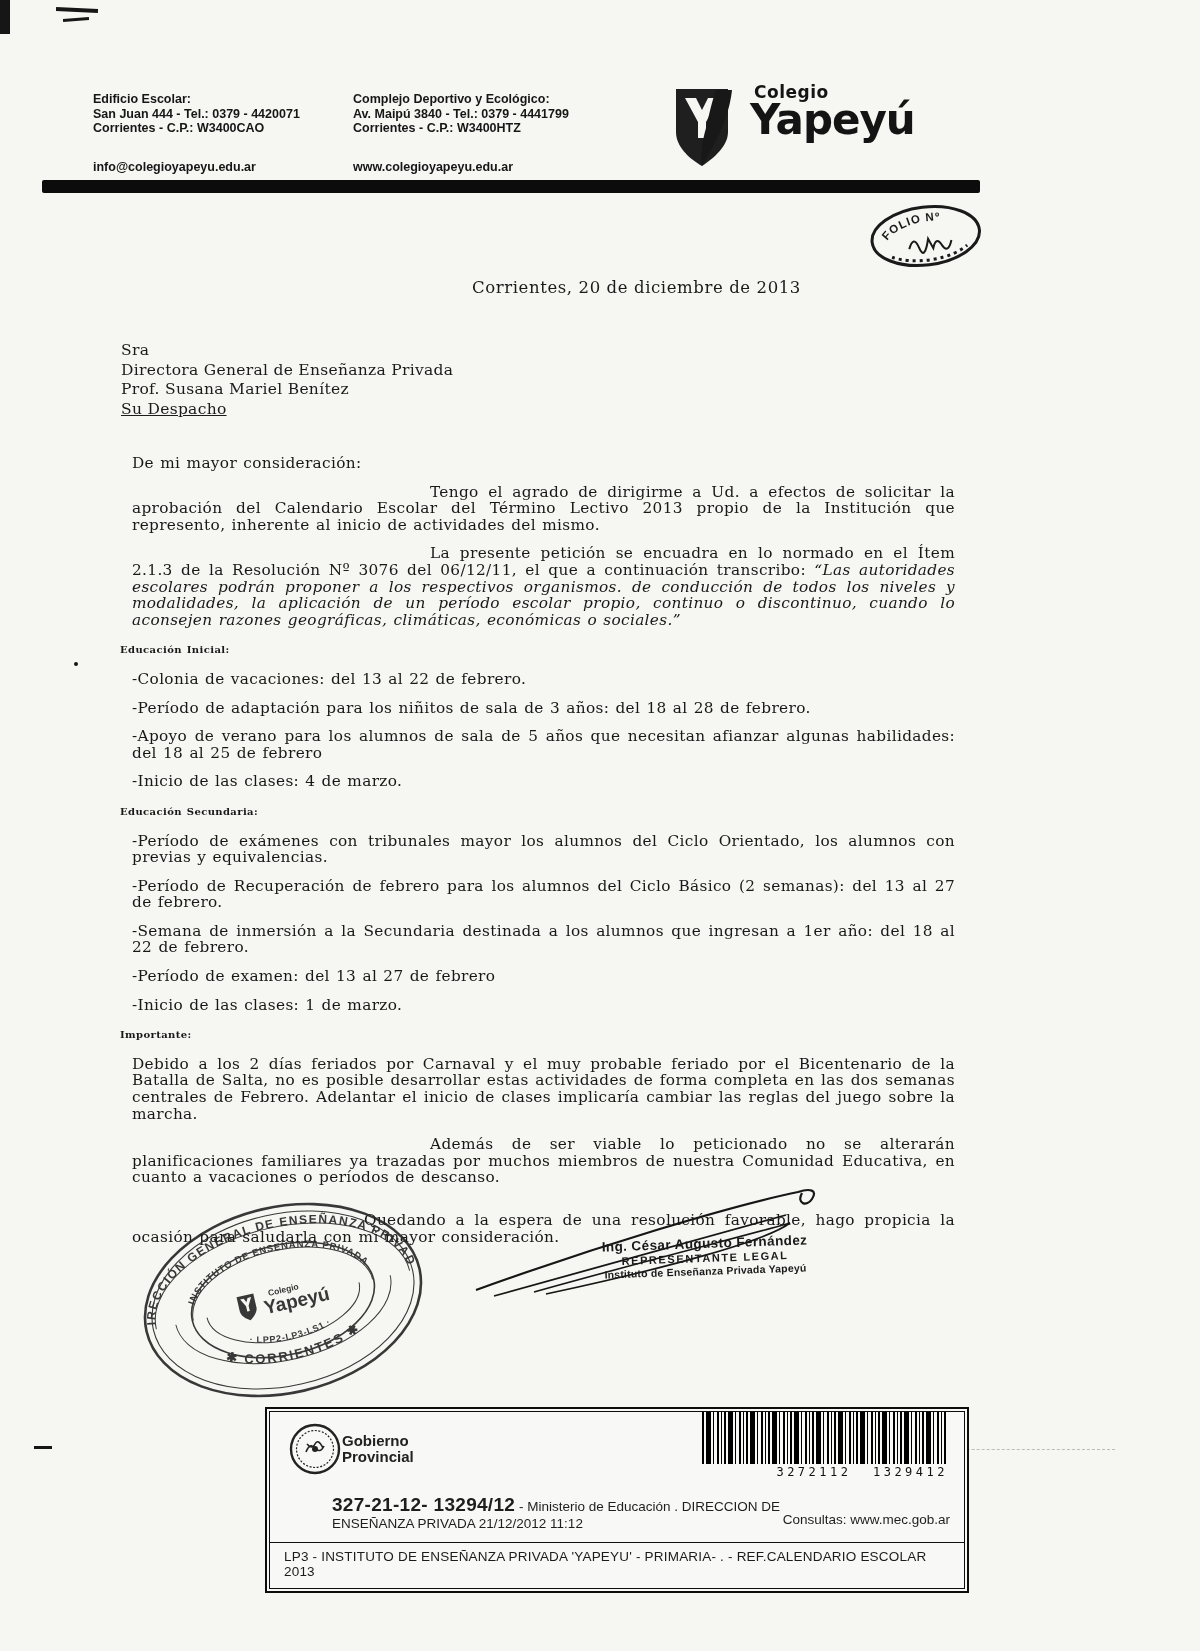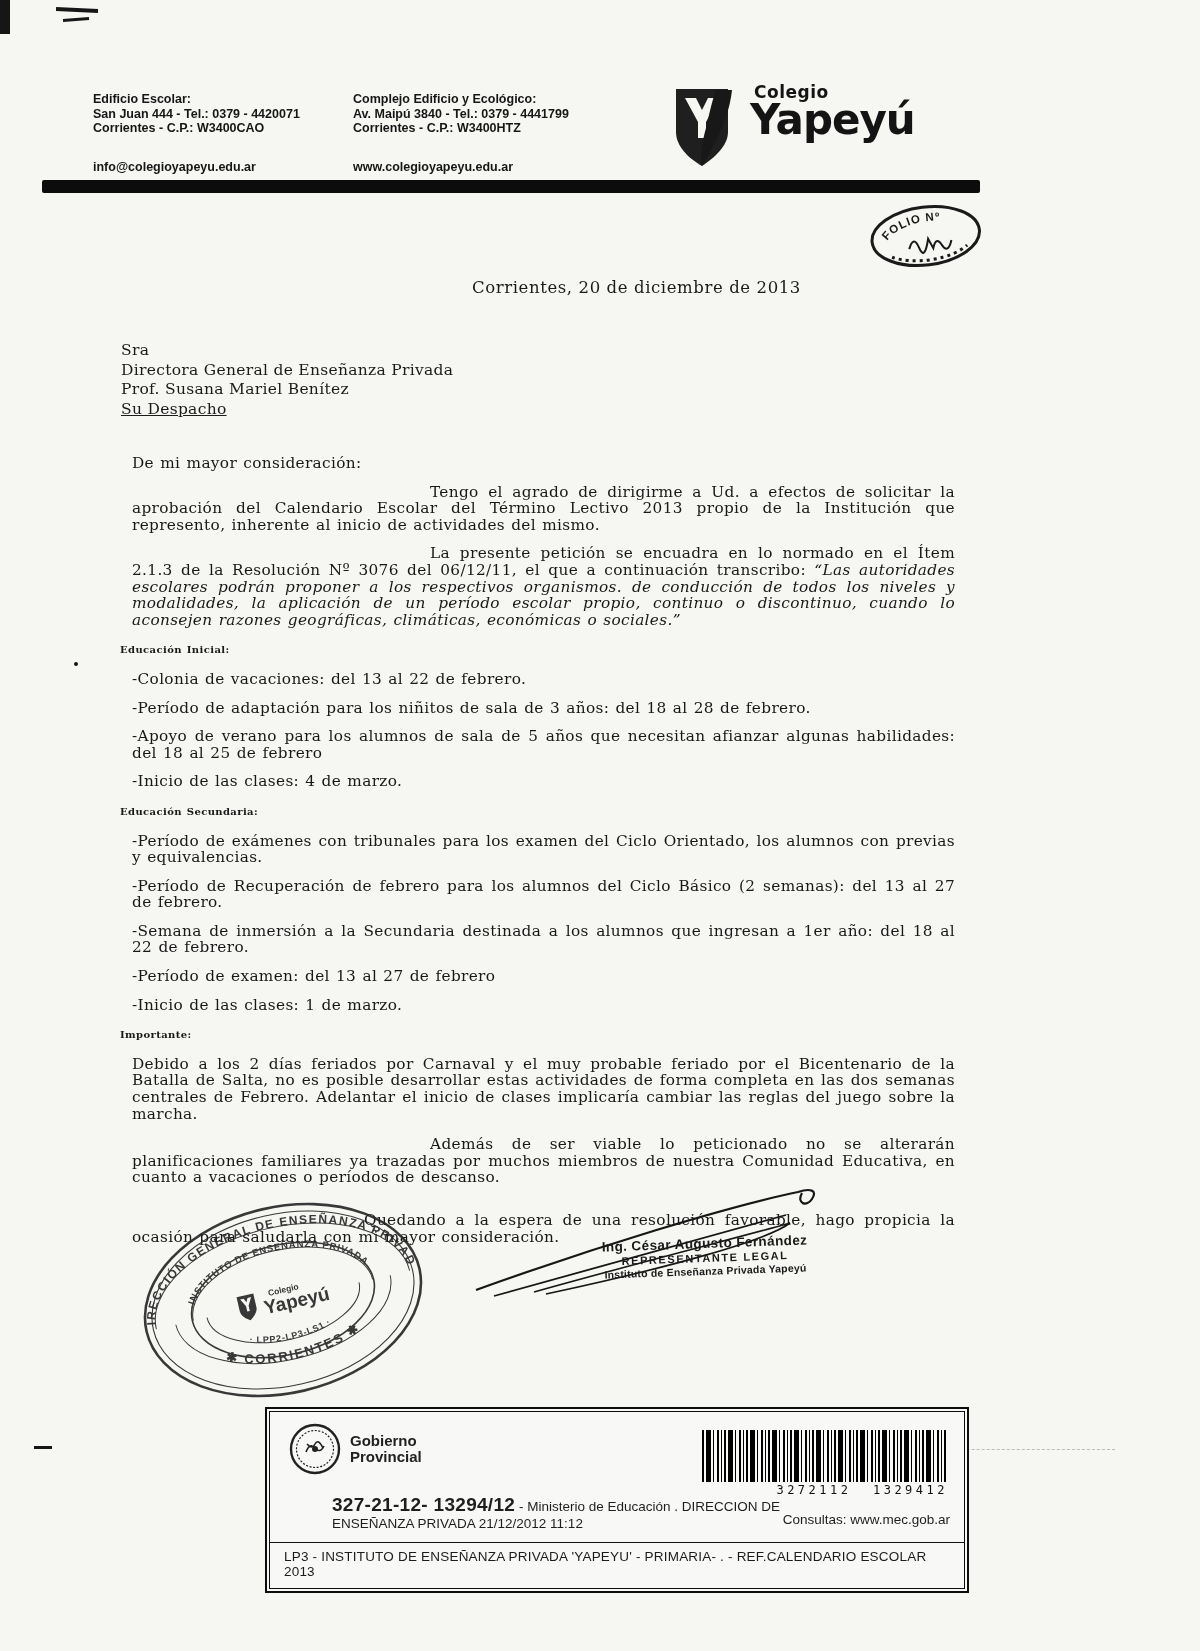--- a/index.html
+++ b/index.html
@@ -47,23 +47,23 @@
   .sig-text{position:absolute;left:540px;top:1236px;width:330px;text-align:center;
     font-family:"Liberation Sans",sans-serif;color:#1a1a1a;transform:rotate(-2deg);}
   .sig-name{font-size:13.5px;font-weight:bold;letter-spacing:.4px;}
   .sig-title{font-size:11px;font-weight:bold;letter-spacing:1.6px;margin-top:1px;}
   .sig-org{font-size:10.5px;font-weight:bold;letter-spacing:.2px;margin-top:1px;}
   
   .footer-box{position:absolute;left:265px;top:1407px;width:700px;height:182px;
     border:2.5px solid #0d0d0d;background:#f8f8f6;}
   .footer-inner{position:absolute;inset:2px;border:1px solid #0d0d0d;}
   .gov{position:absolute;left:18px;top:10px;display:flex;align-items:center;}
-  .gov-text{margin-left:8px;font-family:"Liberation Sans",sans-serif;font-weight:bold;
+  .gov-text{margin-left:0;font-family:"Liberation Sans",sans-serif;font-weight:bold;
     font-size:15px;line-height:16.5px;color:#222;}
-  .barcode-wrap{position:absolute;right:16px;top:18px;width:246px;}
+  .barcode-wrap{position:absolute;right:16px;top:0;width:246px;}
   .barcode{height:52px;background-image:repeating-linear-gradient(90deg,
     #000 0px,#000 2px,transparent 2px,transparent 4px,
     #000 4px,#000 9px,transparent 9px,transparent 11px,
     #000 11px,#000 12px,transparent 12px,transparent 15px,
     #000 15px,#000 17px,transparent 17px,transparent 19px,
     #000 19px,#000 20px,transparent 20px,transparent 22px);}
   .barcode-digits{font-family:"DejaVu Sans Mono",monospace;font-size:12px;letter-spacing:3.5px;
     color:#111;text-align:right;margin-top:1px;white-space:pre;}
   .ref-line{position:absolute;left:14px;top:84px;width:500px;
     font-family:"Liberation Sans",sans-serif;font-size:13.5px;line-height:17px;color:#1e1e1e;margin-left:48px;}
@@ -86,21 +86,21 @@
   <div class="speck" style="left:34px;top:1446px;width:18px;height:3px;"></div>
   <div class="dotline"></div>
 
   <div class="contact contact-left">
     <div>Edificio Escolar:</div>
     <div>San Juan 444 - Tel.: 0379 - 4420071</div>
     <div>Corrientes - C.P.: W3400CAO</div>
     <div class="mail">info@colegioyapeyu.edu.ar</div>
   </div>
   <div class="contact contact-mid">
-    <div>Complejo Edificio y Ecológico:</div>
+    <div>Complejo Deportivo y Ecológico:</div>
     <div>Av. Maipú 3840 - Tel.: 0379 - 4441799</div>
     <div>Corrientes - C.P.: W3400HTZ</div>
     <div class="mail">www.colegioyapeyu.edu.ar</div>
   </div>
 
   <div class="logo">
     <svg class="logo-shield" width="72" height="86" viewBox="0 0 72 86">
       <path d="M4,3 H56 V46 C56,60 42,72 30,80 C16,72 4,60 4,46 Z" fill="#1f1f1f"></path>
       <path d="M13,12 L24,12 L30,24 L36,12 L47,12 L34,36 L34,52 L26,52 L26,36 Z" fill="#f6f6f3"></path>
       <path d="M44,4 L60,4 C58,22 52,44 30,80 C28,70 30,56 34,42 C37,29 40,15 44,4 Z" fill="#181818"></path>
@@ -145,21 +145,21 @@
       <h3>Educación Inicial:</h3>
       <p>-Colonia de vacaciones: del 13 al 22 de febrero.</p>
       <p>-Período de adaptación para los niñitos de sala de 3 años: del 18 al 28 de febrero.</p>
       <p>-Apoyo de verano para los alumnos de sala de 5 años que necesitan afianzar algunas habilidades: del 18 al 25 de febrero</p>
       <p>-Inicio de las clases: 4 de marzo.</p>
     </section>
 
 
     <section class="part">
       <h3>Educación Secundaria:</h3>
-      <p>-Período de exámenes con tribunales para los examen del Ciclo Orientado, los alumnos con previas y equivalencias.</p>
+      <p>-Período de exámenes con tribunales mayor los alumnos del Ciclo Orientado, los alumnos con previas y equivalencias.</p>
       <p>-Período de Recuperación de febrero para los alumnos del Ciclo Básico (2 semanas): del 13 al 27 de febrero.</p>
       <p>-Semana de inmersión a la Secundaria destinada a los alumnos que ingresan a 1er año: del 18 al 22 de febrero.</p>
       <p>-Período de examen: del 13 al 27 de febrero</p>
       <p>-Inicio de las clases: 1 de marzo.</p>
     </section>
 
     <section class="part">
       <h3>Importante:</h3>
       <p>Debido a los 2 días feriados por Carnaval y el muy probable feriado por el Bicentenario de la Batalla de Salta, no es posible desarrollar estas actividades de forma completa en las dos semanas centrales de Febrero. Adelantar  el inicio de clases implicaría cambiar las reglas del juego sobre la marcha.</p>
     </section>

